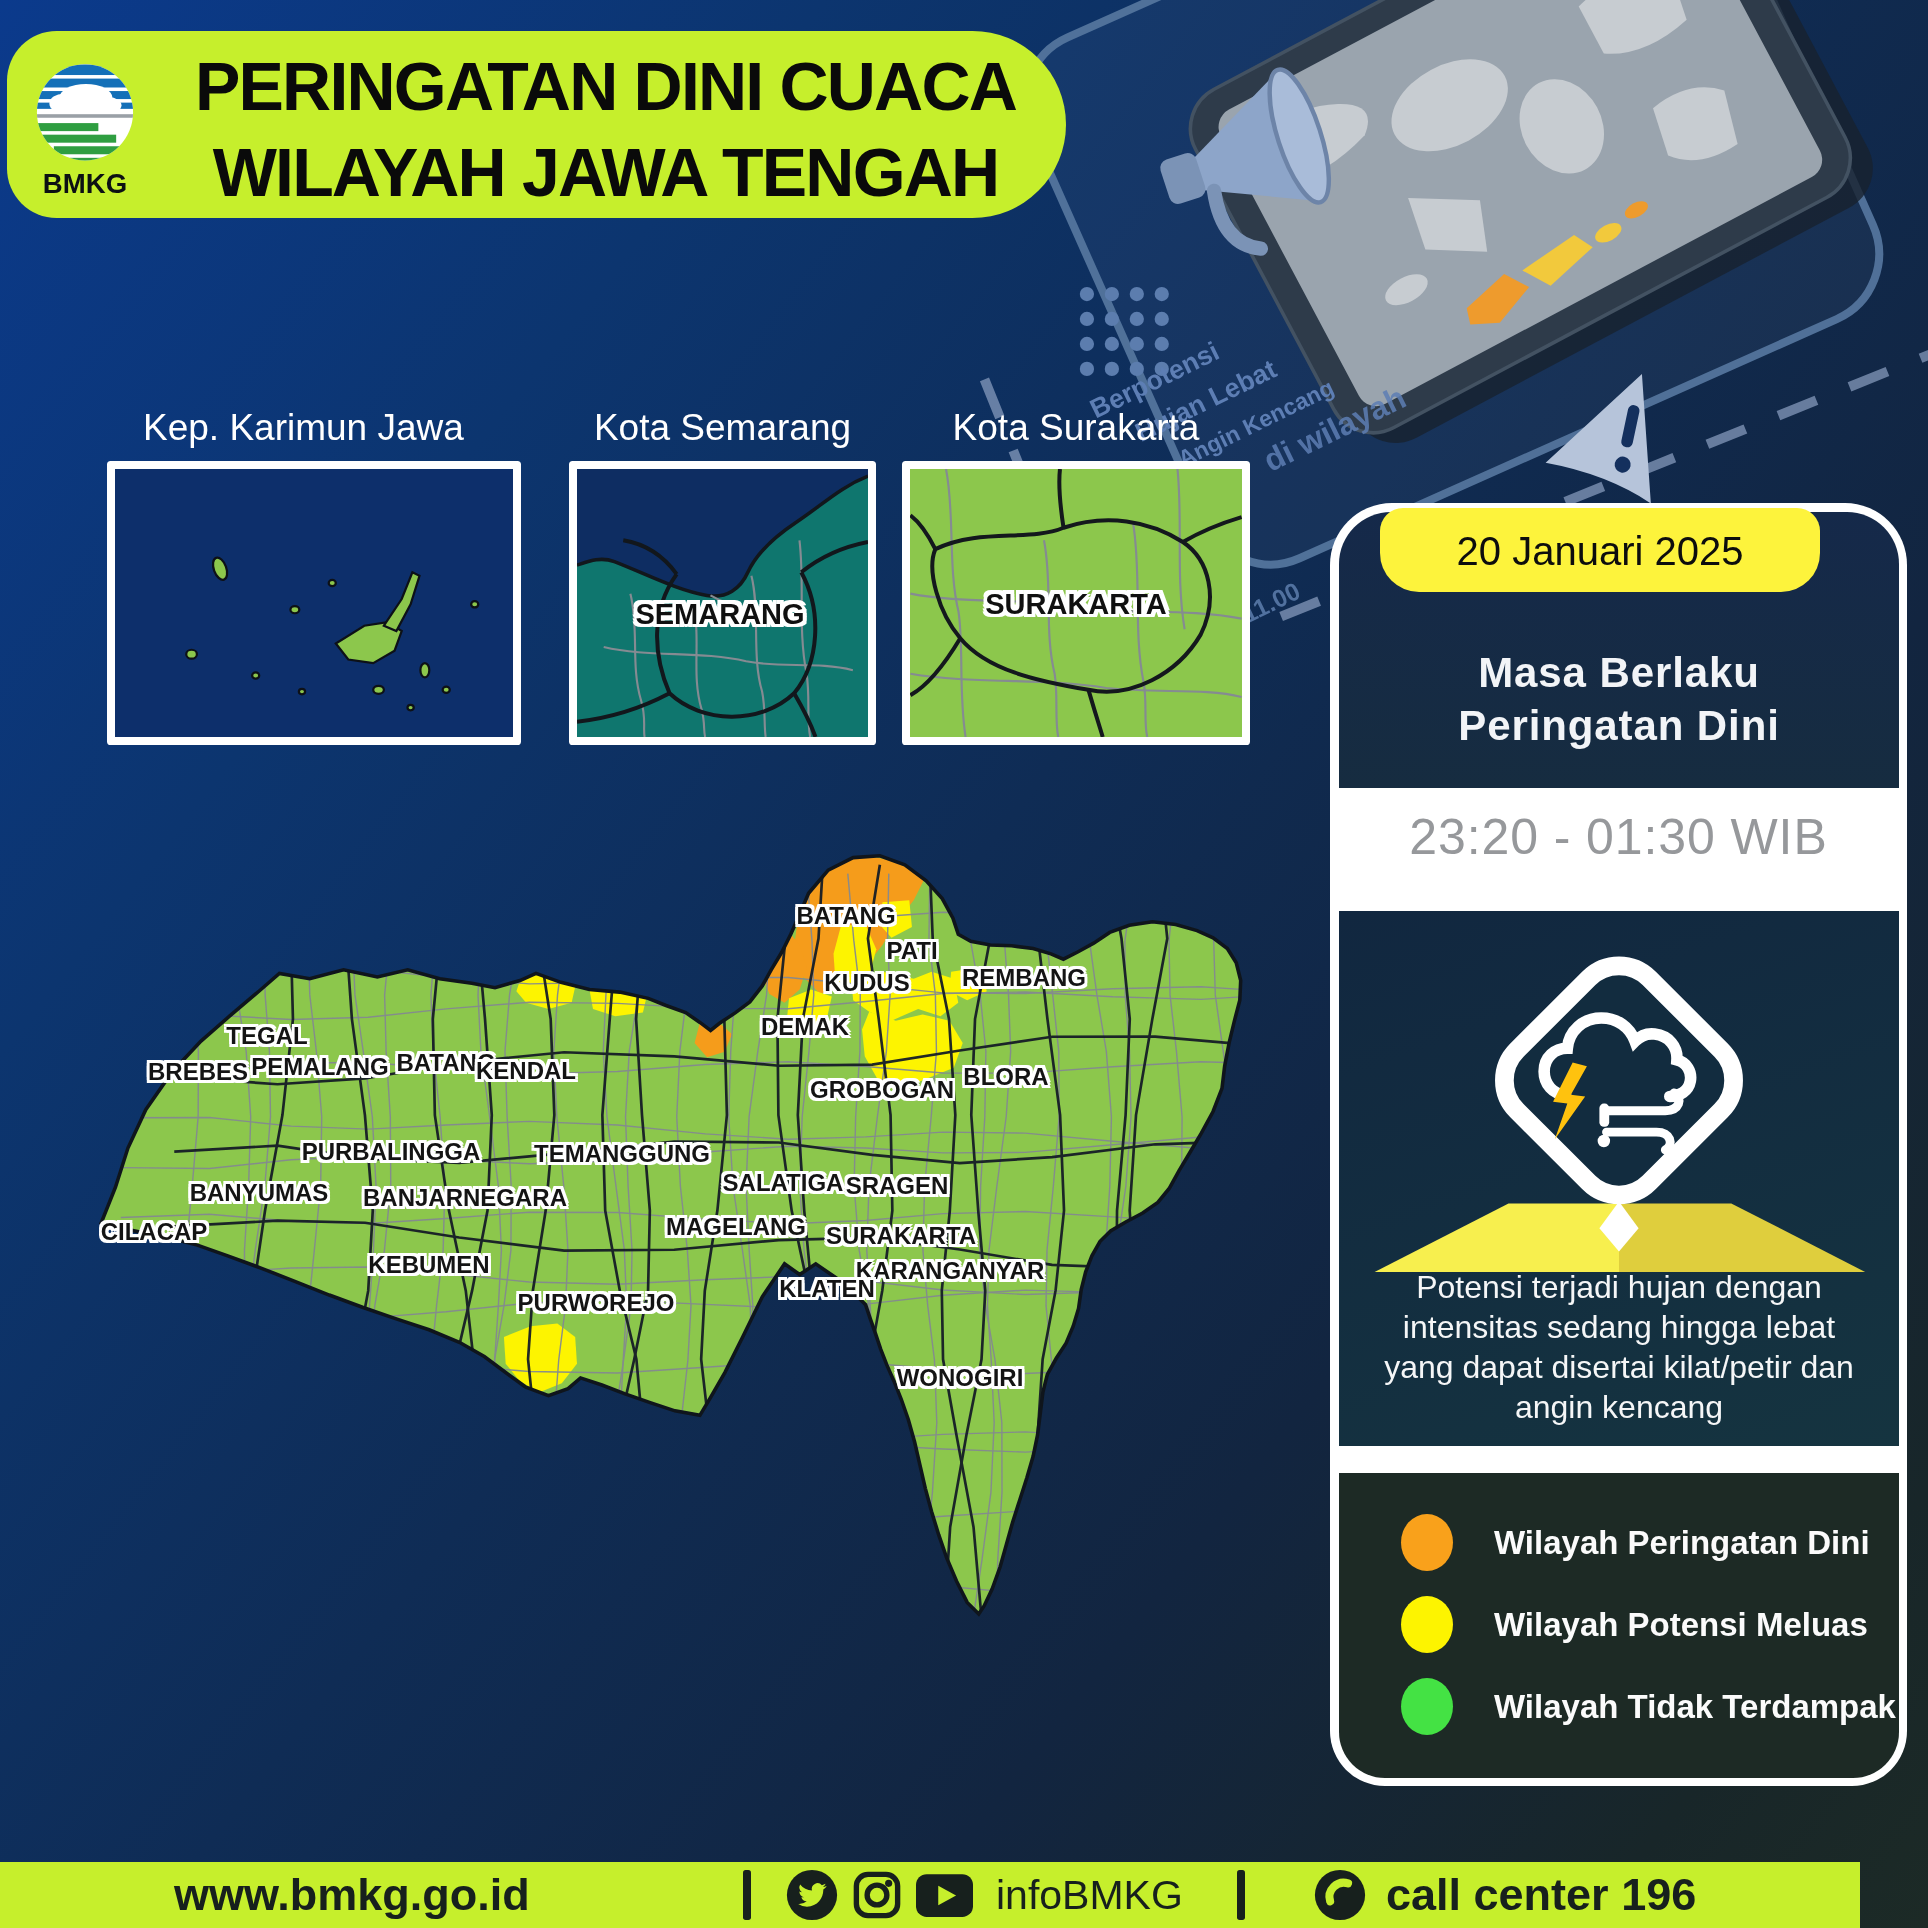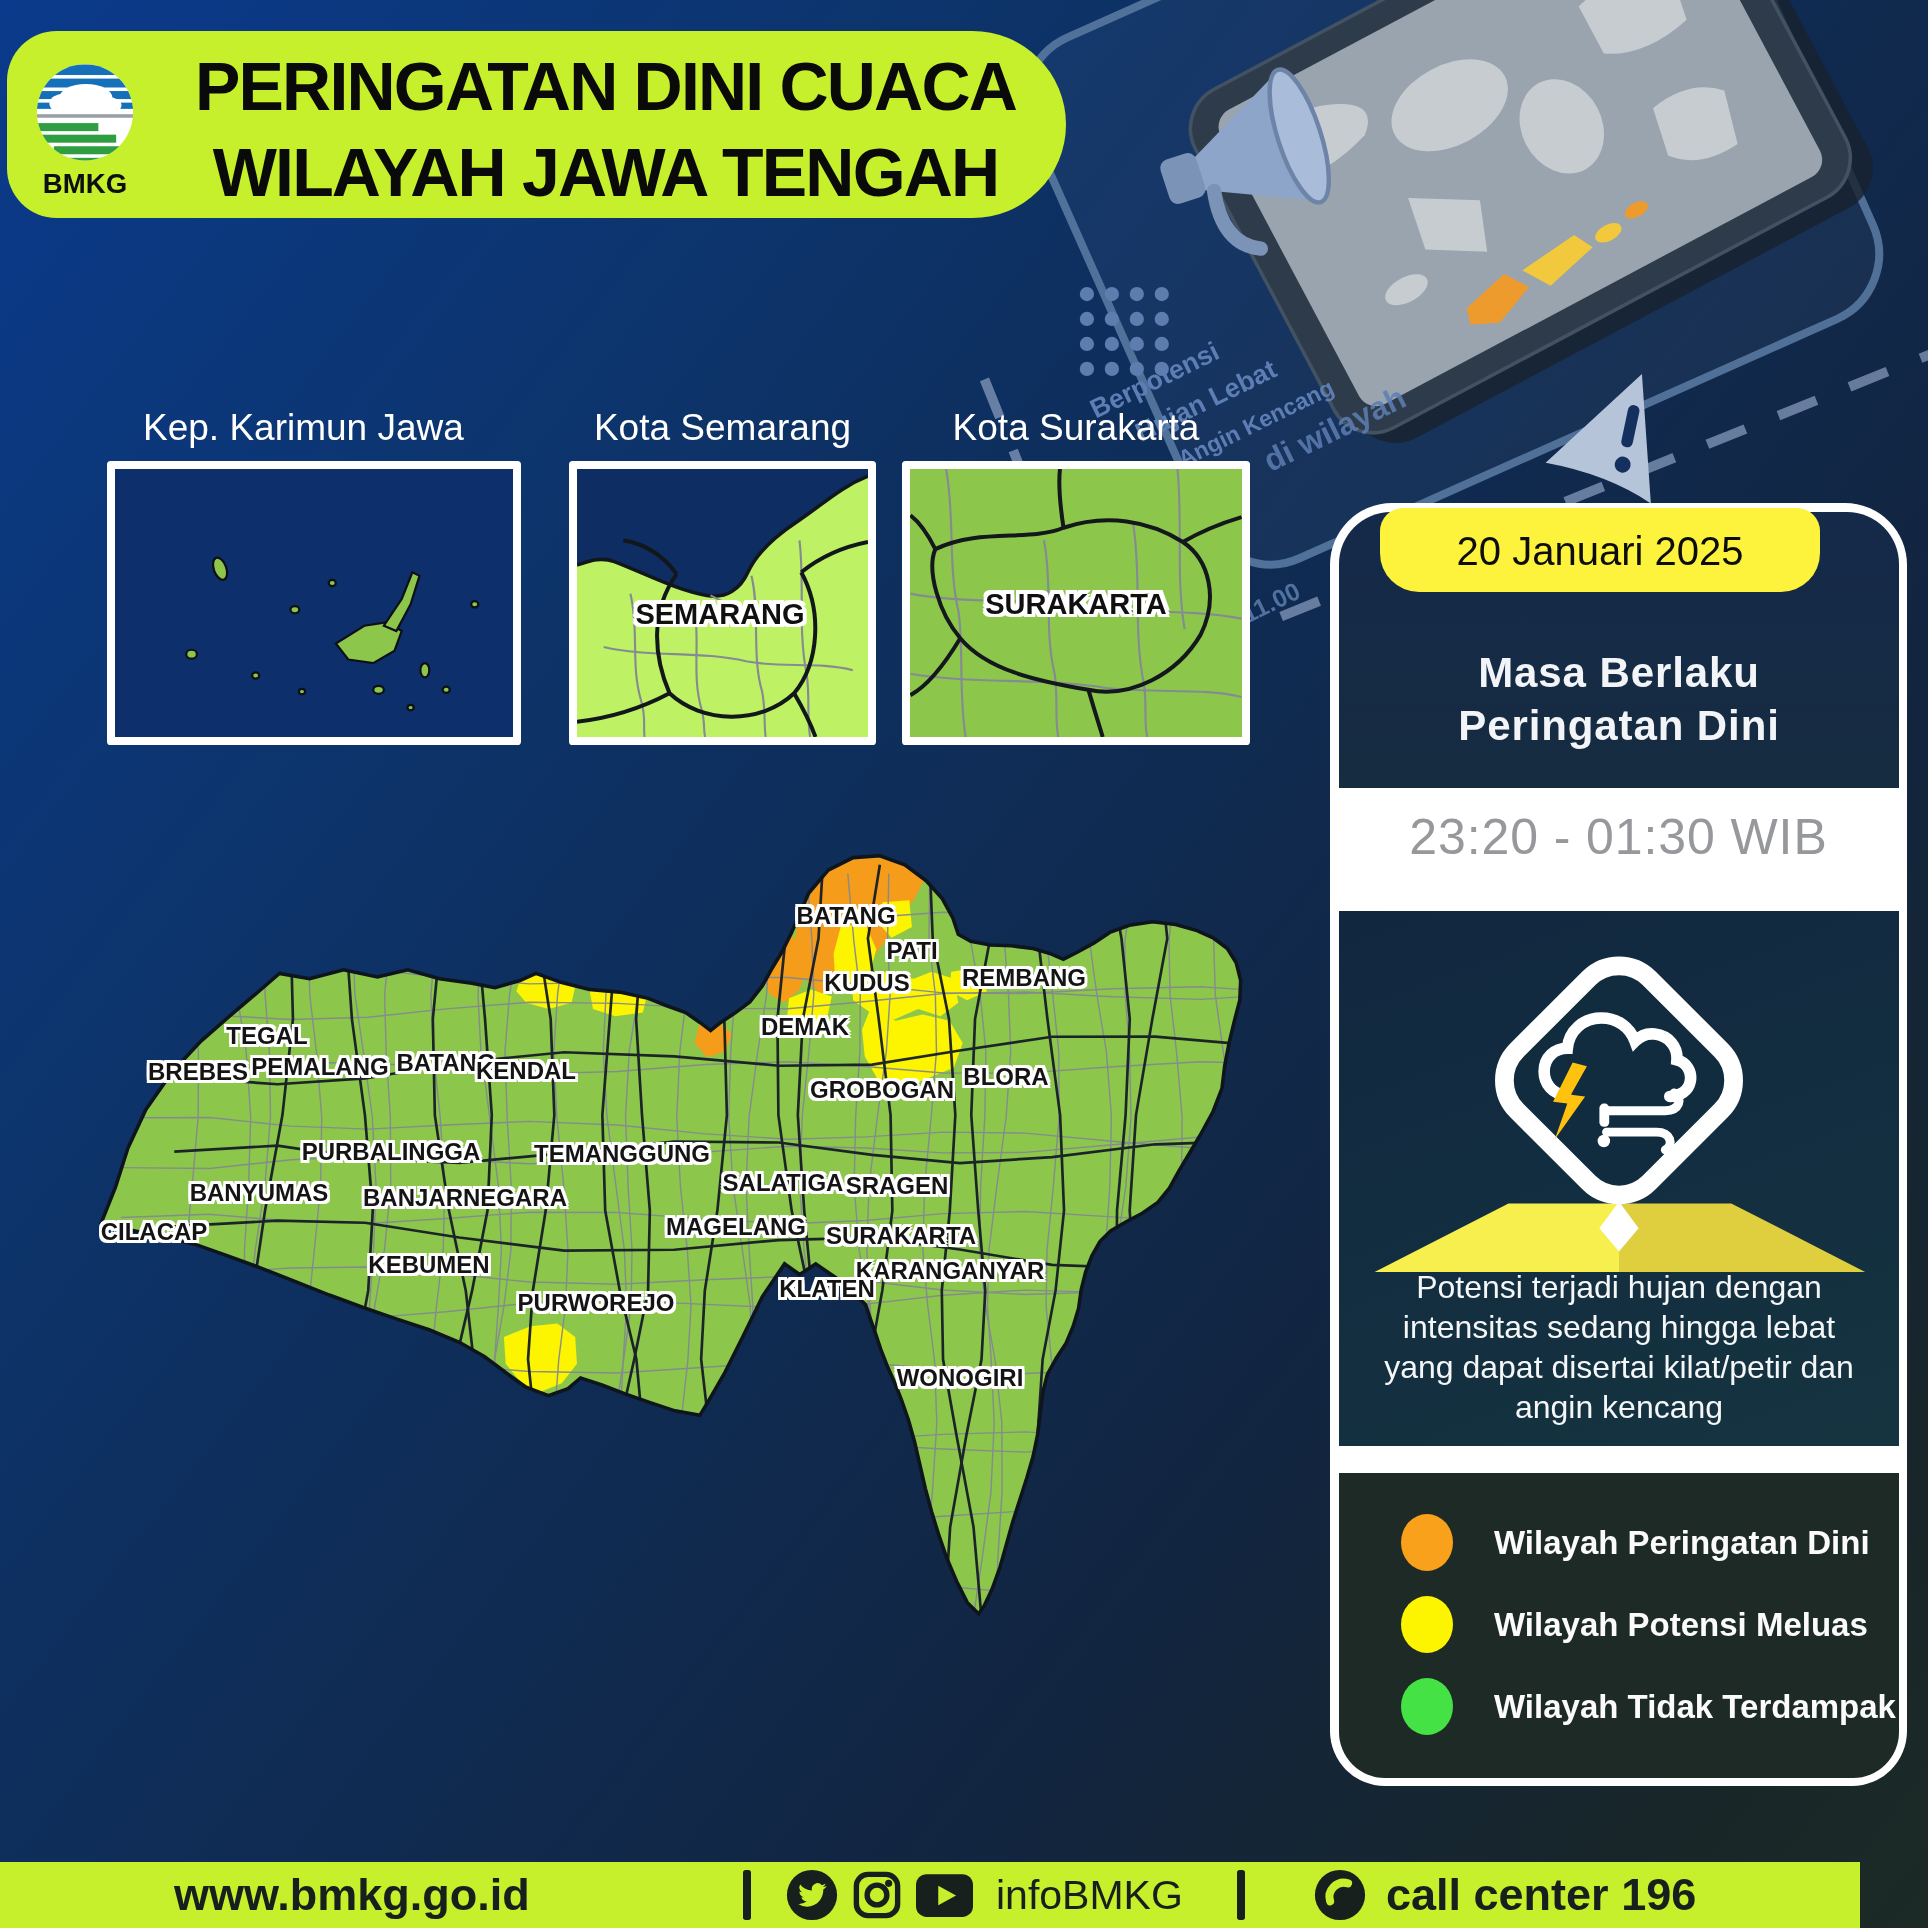--- a/index.html
+++ b/index.html
@@ -185,21 +185,21 @@
       <ellipse cx="348" cy="226" rx="5" ry="8"></ellipse>
       <ellipse cx="372" cy="248" rx="4" ry="3.5"></ellipse>
       <ellipse cx="296" cy="248" rx="6" ry="4.5"></ellipse>
       <ellipse cx="404" cy="152" rx="4" ry="3.5"></ellipse>
       <ellipse cx="332" cy="268" rx="3.5" ry="3"></ellipse>
       <ellipse cx="210" cy="250" rx="3.5" ry="3"></ellipse>
     </g>
   </svg>
 </div>
 
-<div class="abs inset-box" style="left:569px;width:307px;background:#bef264;">
+<div class="abs inset-box" style="left:569px;width:307px;background:#0f766e;">
   <svg viewBox="0 0 327 301">
     <path d="M0 0 L327 0 L327 8 C296 20 276 40 246 60 C222 76 202 94 192 116 C184 134 168 146 146 142 C112 136 78 118 42 104 C26 98 12 104 0 108 Z" fill="#0e2d62"></path>
     <path d="M0 108 C12 104 26 98 42 104 C78 118 112 136 146 142 C168 146 184 134 192 116 C202 94 222 76 246 60 C276 40 296 20 327 8" fill="none" stroke="#12171c" stroke-width="4"></path>
     <g stroke="#858b92" stroke-width="2.4" fill="none">
       <path d="M60 140 C70 180 60 220 72 260 C78 280 74 292 76 301"></path>
       <path d="M130 150 C140 190 128 230 140 270 C144 285 142 294 144 301"></path>
       <path d="M196 120 C206 160 196 210 208 250 C212 270 210 288 212 301"></path>
       <path d="M30 200 C80 212 140 204 190 216 C230 224 270 216 310 226"></path>
       <path d="M250 80 C256 130 248 180 258 230 C262 256 258 280 262 301"></path>
       <path d="M150 142 C180 160 210 158 240 150"></path>

